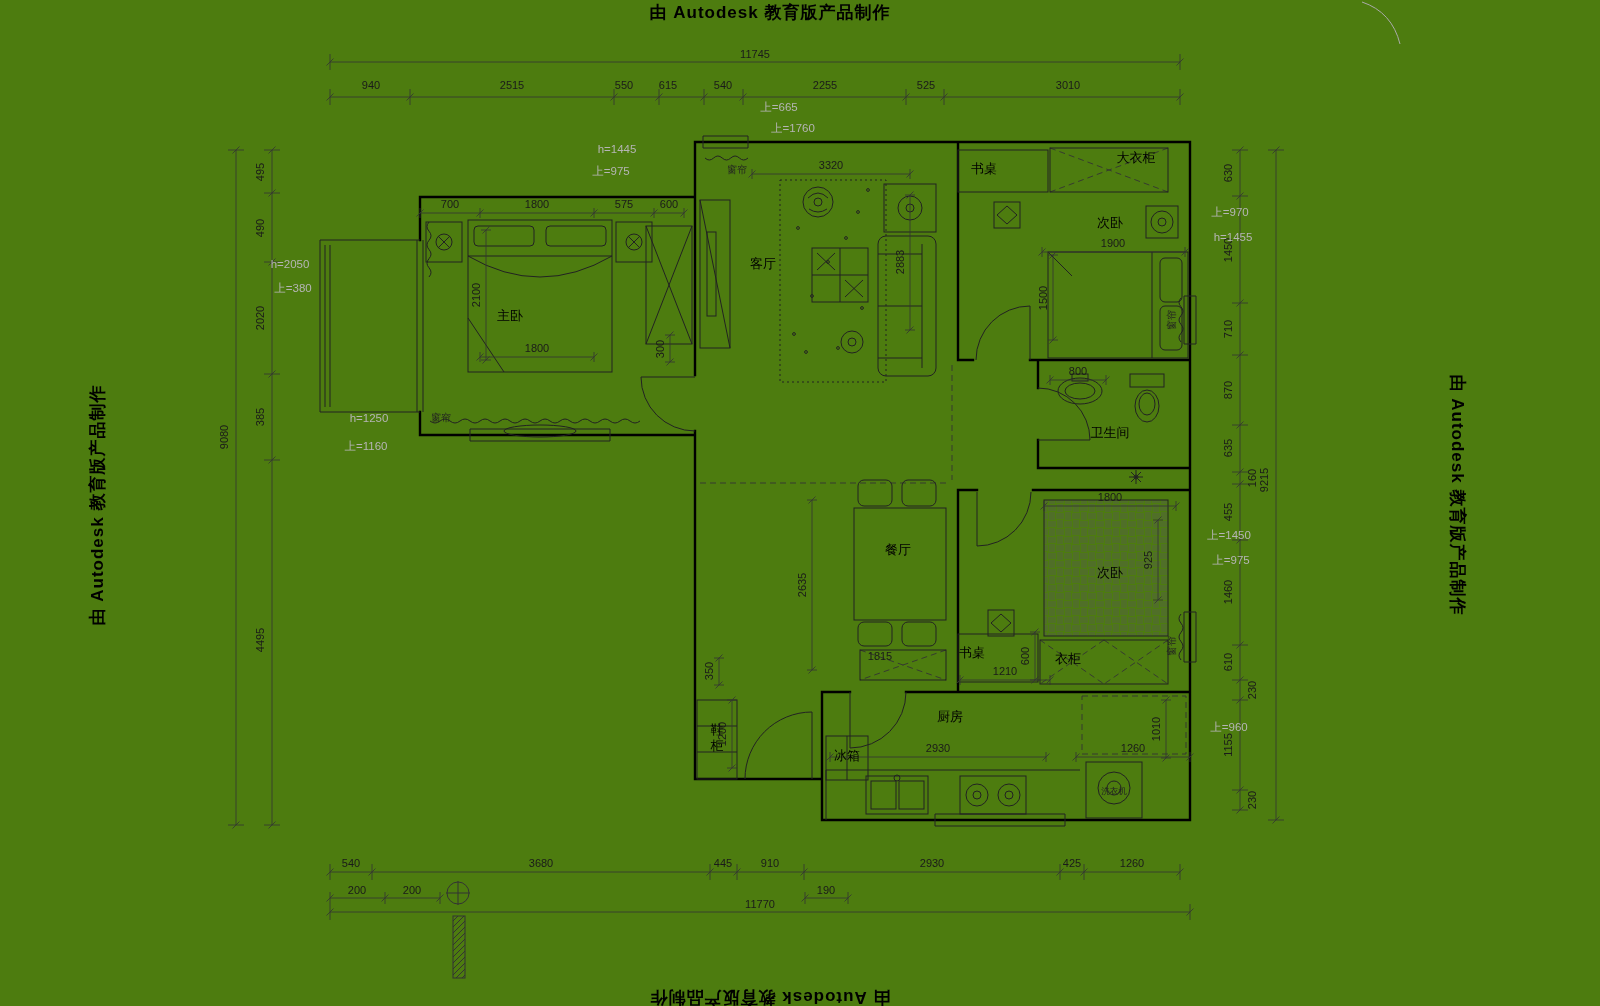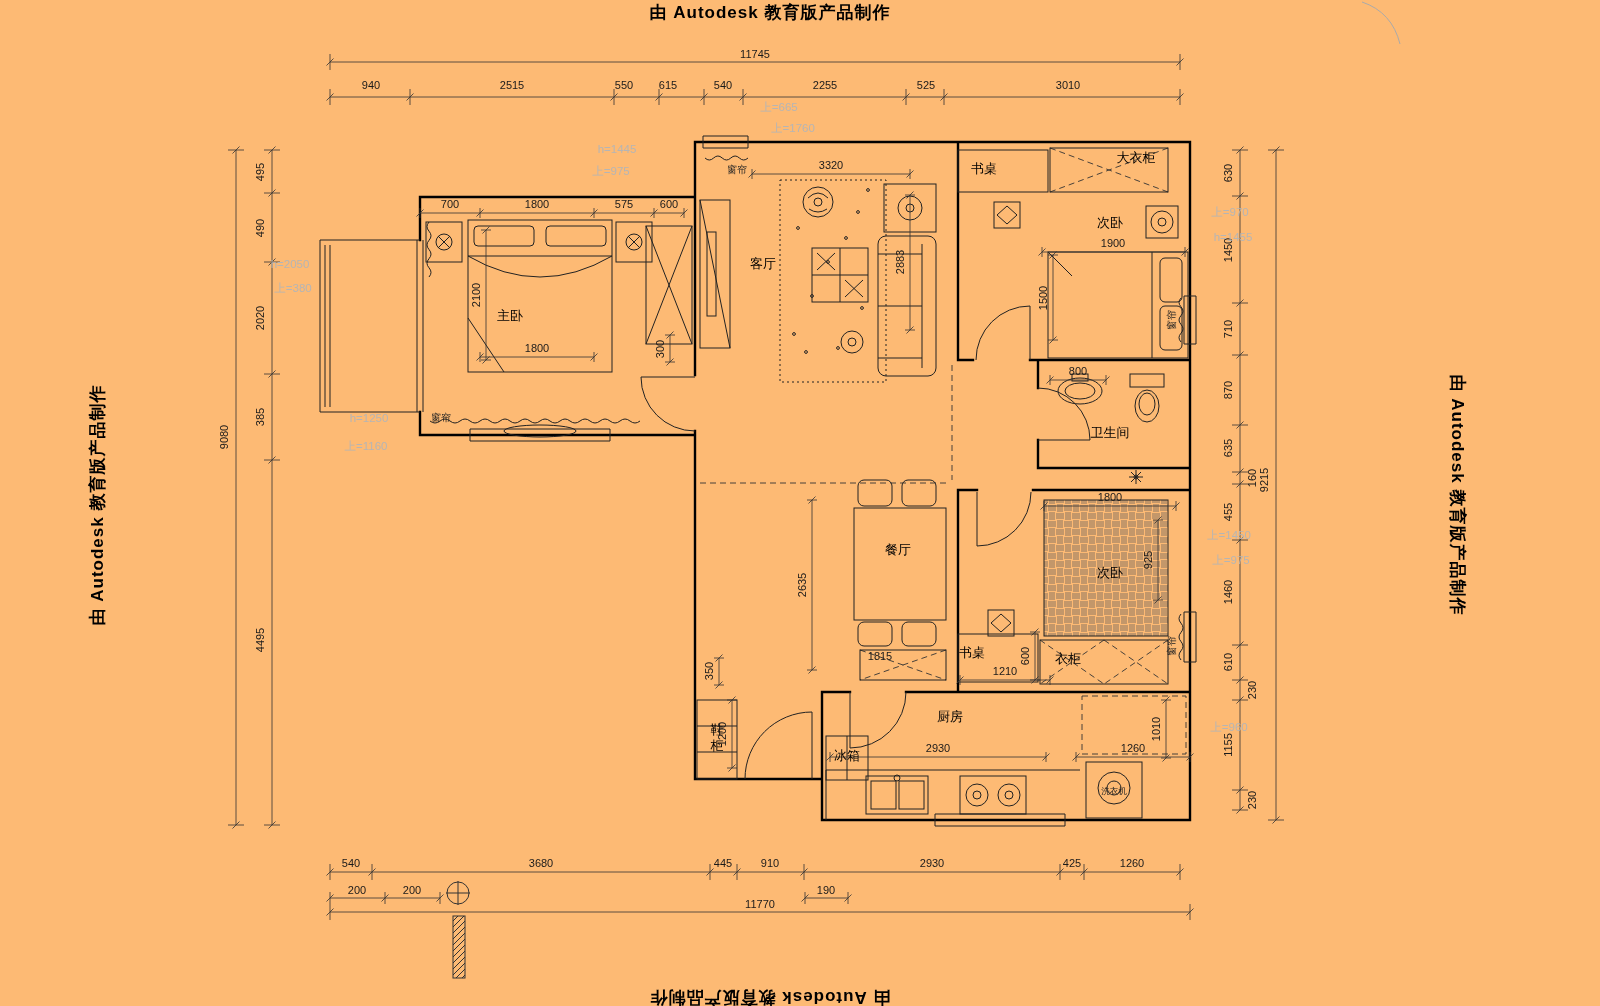--- a/index.html
+++ b/index.html
@@ -1,16 +1,16 @@
 <!DOCTYPE html>
 <html><head>
 <meta charset="utf-8">
 <style>
   html,body{margin:0;padding:0;background:#ffffff;}
-  .stage{width:1600px;height:1006px;position:relative;background:#fdba74;overflow:hidden;}
+  .stage{width:1600px;height:1006px;position:relative;background:#4d7c0f;overflow:hidden;}
   svg text{font-family:"Liberation Sans","DejaVu Sans",sans-serif;text-anchor:middle;}
   .wm{font-size:17px;font-weight:700;fill:#000;letter-spacing:1px;}
   .dim{font-size:11px;fill:#1a1a1a;}
   .grey{font-size:11.5px;fill:#b5b5b5;}
   .room{font-size:13px;fill:#000;}
   .curtain{font-size:10px;fill:#222;}
   .tiny{font-size:8.5px;fill:#222;}
   .wall{stroke:#000;stroke-width:2.4;fill:none;stroke-linecap:square;}
   .wline{stroke:#222;stroke-width:1;fill:none;}
   .door{stroke:#222;stroke-width:1;fill:none;}

